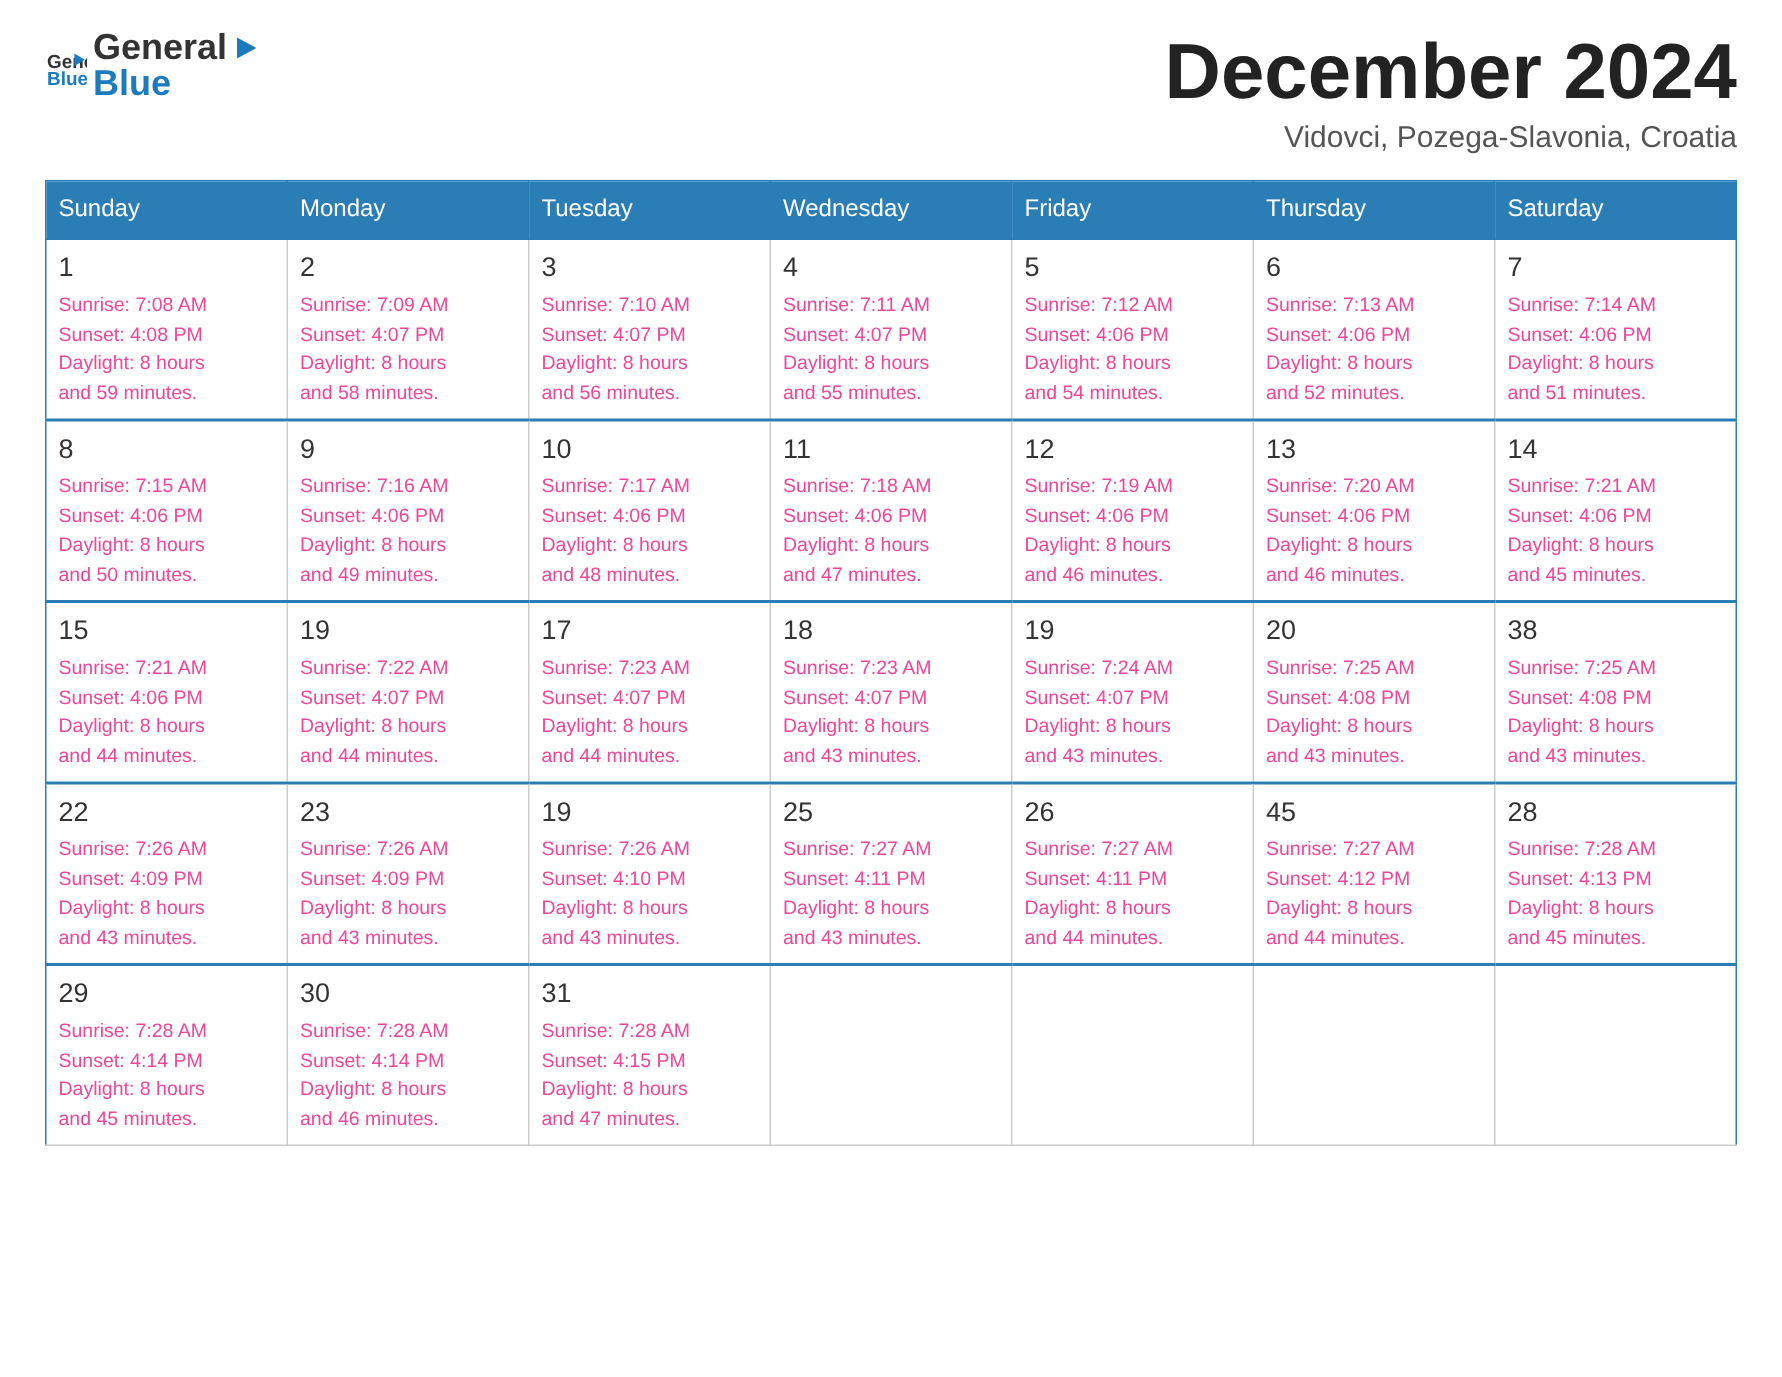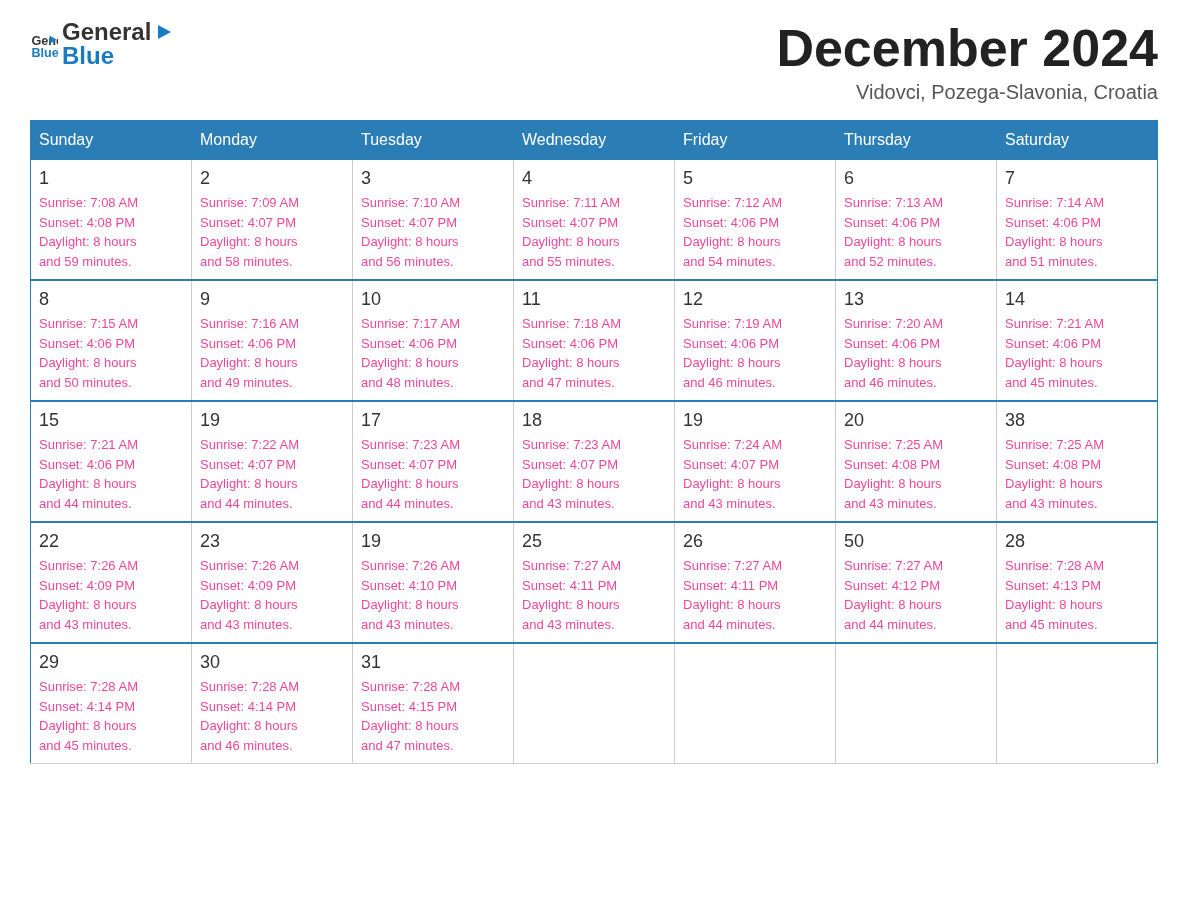--- a/index.html
+++ b/index.html
@@ -369,21 +369,21 @@
         <td>
         <span class="day-number">26</span>
         <div class="day-info">
           Sunrise: 7:27 AM<br>
           Sunset: 4:11 PM<br>
           Daylight: 8 hours<br>
           and 44 minutes.
         </div>
       </td>
         <td>
-        <span class="day-number">50</span>
+        <span class="day-number">45</span>
         <div class="day-info">
           Sunrise: 7:27 AM<br>
           Sunset: 4:12 PM<br>
           Daylight: 8 hours<br>
           and 44 minutes.
         </div>
       </td>
         <td>
         <span class="day-number">28</span>
         <div class="day-info">

